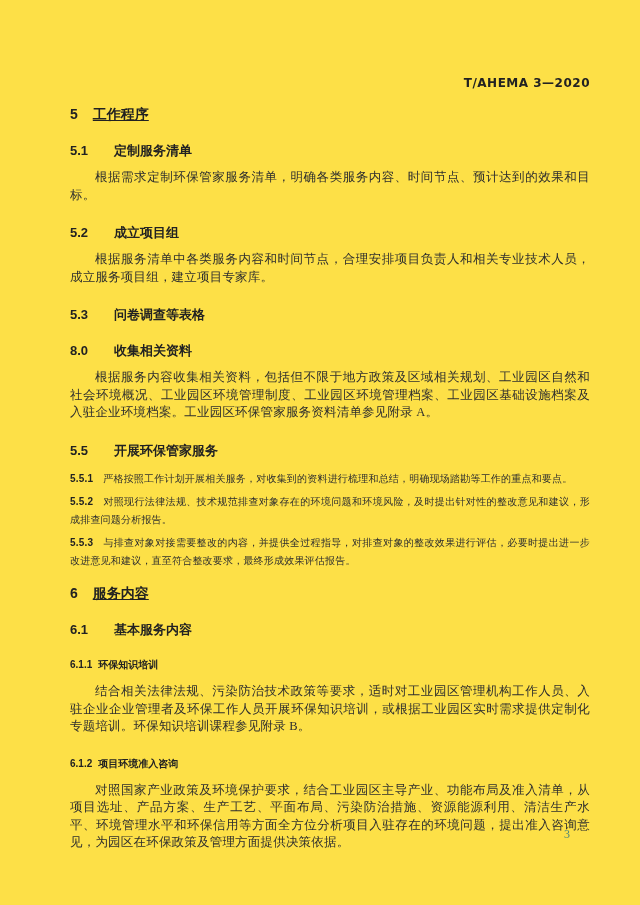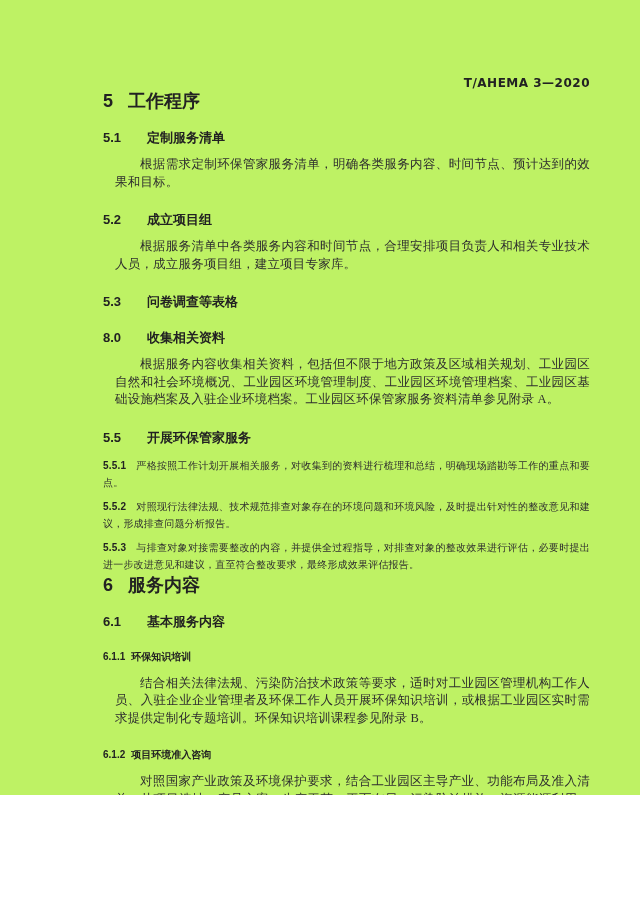--- a/index.html
+++ b/index.html
@@ -3,54 +3,54 @@
 <meta charset="utf-8">
 <style>
   html, body {
     margin: 0;
     padding: 0;
     background: #ffffff;
   }
   .page {
     position: relative;
     width: 640px;
-    height: 795px;
-    background: #bef264;
+    height: 905px;
+    background: #fde047;
     overflow: hidden;
     font-family: "Liberation Serif", "DejaVu Serif", serif;
     color: #333333;
     box-sizing: border-box;
-    padding: 76px 50px 0 103px;
+    padding: 76px 50px 0 70px;
   }
   .header-ref {
     text-align: right;
     font-family: "DejaVu Sans", "Liberation Sans", sans-serif;
     font-weight: bold;
     font-size: 12px;
     letter-spacing: 0.5px;
     color: #222222;
   }
   .heading {
     font-family: "Liberation Sans", "DejaVu Sans", sans-serif;
     font-weight: bold;
     color: #222222;
     line-height: 15px;
   }
   .heading .hnum {
     display: inline-block;
   }
-  .h1 { font-size: 18px; margin-top: 4px; }
+  .h1 { font-size: 14px; margin-top: 17px; text-decoration: underline; }
   .h2 { font-size: 13px;   margin-top: 21px; }
   .h3 { font-size: 10px; margin-top: 20px; }
   .h1 .hnum { margin-right: 15px; }
   .h2 .hnum { margin-right: 26px; }
   .h3 .hnum { margin-right: 6px; }
 
   p.para {
-    margin: 11px 0 0 12px;
+    margin: 11px 0 0 0;
     font-size: 12.5px;
     line-height: 17.5px;
     text-align: justify;
     text-indent: 2em;
     letter-spacing: 0.2px;
     color: #2e2e2e;
   }
   p.numbered {
     margin: 12px 0 0 0;
     font-size: 10px;

